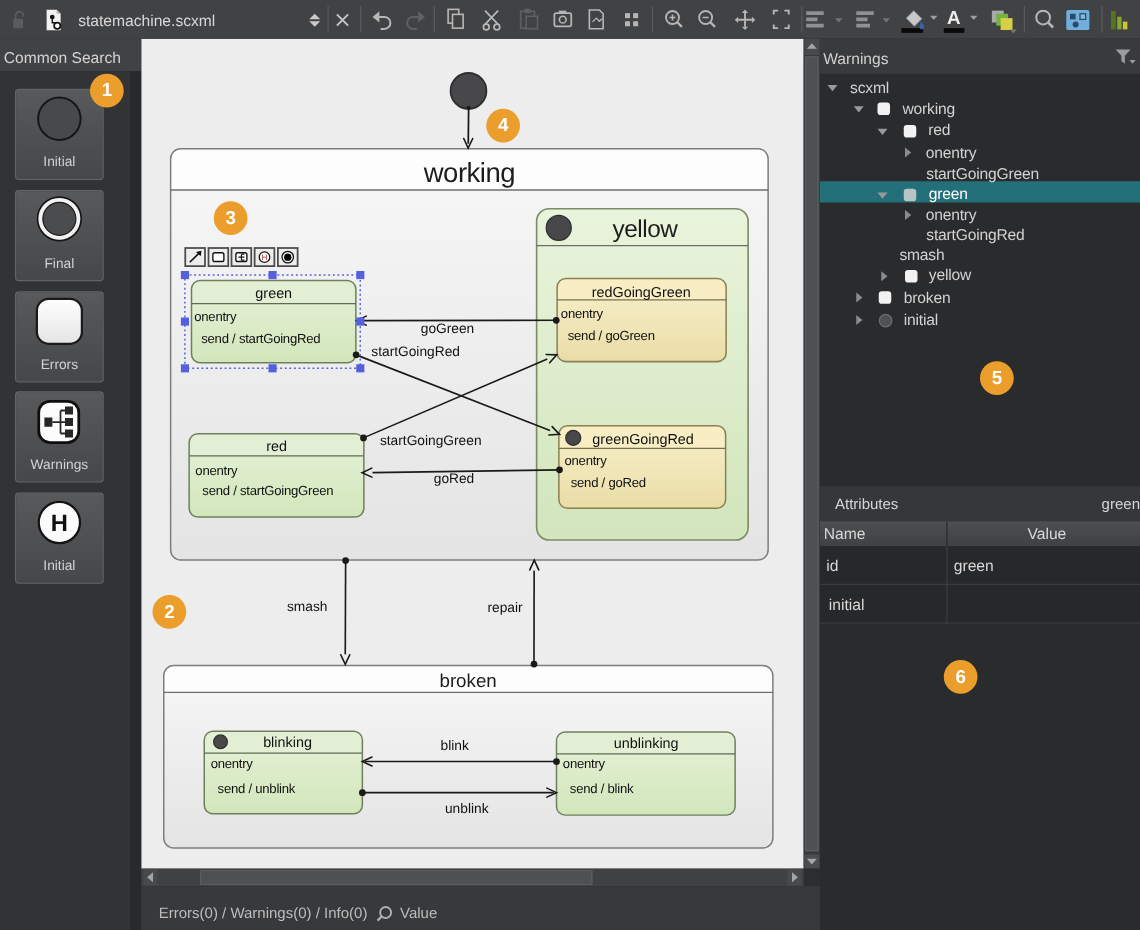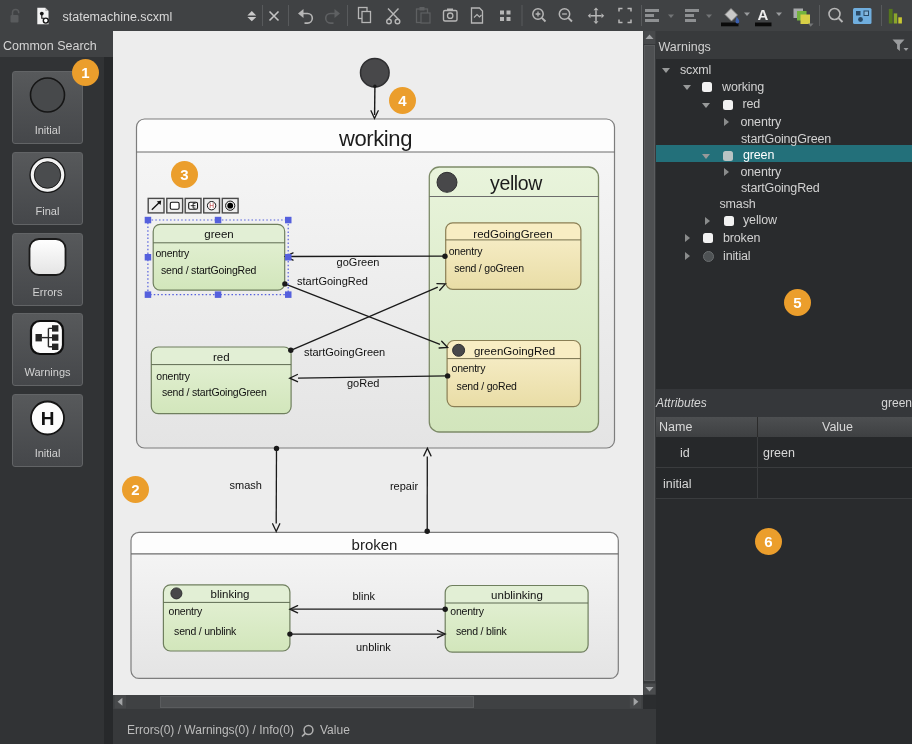--- a/index.html
+++ b/index.html
@@ -425,27 +425,27 @@
   <div class="trow" style="top:130.5px;"><s style="left:85px;">startGoingGreen</s></div>
   <div class="trow" style="top:147px;color:#fff;"><i class="td" style="left:46px;"></i><b class="sq" style="left:66.5px;background:#b9c4c4;"></b><s style="left:87px;">green</s></div>
   <div class="trow" style="top:163.5px;"><i class="tr" style="left:67.5px;"></i><s style="left:84.5px;">onentry</s></div>
   <div class="trow" style="top:180px;"><s style="left:85px;">startGoingRed</s></div>
   <div class="trow" style="top:196px;"><s style="left:63.5px;">smash</s></div>
   <div class="trow" style="top:212px;"><i class="tr" style="left:49px;"></i><b class="sq" style="left:67.5px;"></b><s style="left:87px;">yellow</s></div>
   <div class="trow" style="top:229.5px;"><i class="tr" style="left:29px;"></i><b class="sq" style="left:46.8px;"></b><s style="left:67px;">broken</s></div>
   <div class="trow" style="top:247.5px;"><i class="tr" style="left:29px;"></i><b class="ci" style="left:47px;"></b><s style="left:67px;">initial</s></div>
 </div>
 
-<div id="attrhead" class="abs"><span style="padding-left:0;font-style:italic;">Attributes</span><span style="float:right;padding-right:0;">green</span></div>
+<div id="attrhead" class="abs"><span style="padding-left:12px;">Attributes</span><span style="float:right;padding-right:0;">green</span></div>
 <div id="atthdr" class="abs">
     <span style="position:absolute;left:3px;width:101px;text-align:left;">Name</span>
     <span style="position:absolute;left:104px;width:155px;text-align:center;">Value</span>
     <span style="position:absolute;left:101px;top:0;width:1px;height:20px;background:#2b2b2b;"></span>
   </div>
-<div class="arow" style="top:437px;"><span style="padding-left:24px;">id</span><span style="position:absolute;left:107px;">green</span><span style="position:absolute;left:101px;top:0;width:1px;height:31.2px;background:#3a3c3e;"></span></div>
+<div class="arow" style="top:437px;"><span style="padding-left:5px;">id</span><span style="position:absolute;left:107px;">green</span><span style="position:absolute;left:101px;top:0;width:1px;height:31.2px;background:#3a3c3e;"></span></div>
 <div class="arow" style="top:468.2px;"><span style="padding-left:7px;">initial</span><span style="position:absolute;left:101px;top:0;width:1px;height:31.2px;background:#3a3c3e;"></span></div>
 
 <div class="badge" style="left:72px;top:59px;">1</div>
 <div class="badge" style="left:122px;top:476px;">2</div>
 <div class="badge" style="left:171px;top:161px;">3</div>
 <div class="badge" style="left:389px;top:87px;">4</div>
 <div class="badge" style="left:784px;top:289px;">5</div>
 <div class="badge" style="left:755px;top:528px;">6</div>
 
 </body></html>

